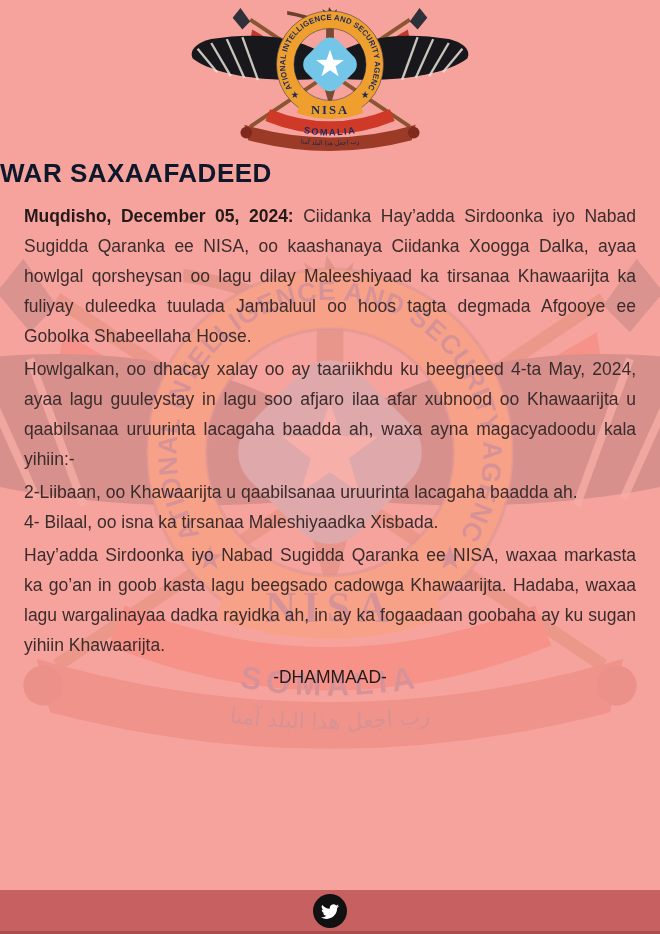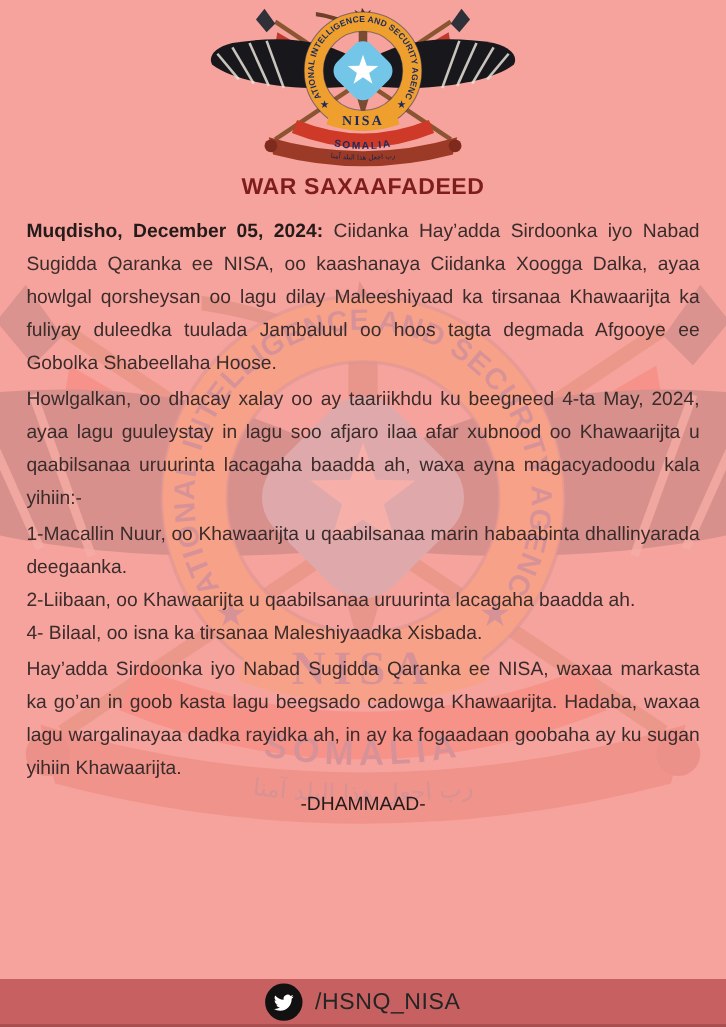--- a/index.html
+++ b/index.html
@@ -19,23 +19,23 @@
     pointer-events:none;
   }
   .logo{
     display:block;
     margin:6px auto 0 auto;
     width:292px;height:148px;
     position:relative;z-index:2;
   }
   .title{
     position:relative;z-index:2;
-    text-align:center;
-    font-size:21px;font-weight:bold;
-    color:#7f1d1d;
+    text-align:left;
+    font-size:26px;font-weight:bold;
+    color:#0f172a;
     margin:4px 0 12px 0;
     letter-spacing:.5px;
   }
   .content{
     position:relative;z-index:2;
     padding:0 24px;
     color:#3b2c2c;
     font-size:17.5px;
     line-height:30px;
     text-align:justify;
@@ -161,30 +161,28 @@
 
   <svg class="logo" viewBox="0 0 300 152">
     <use href="#emblem"></use>
   </svg>
 
   <div class="title">WAR SAXAAFADEED</div>
 
   <div class="content">
     <p class="lead"><b>Muqdisho, December 05, 2024:</b><span> Ciidanka Hay’adda Sirdoonka iyo Nabad Sugidda Qaranka ee NISA, oo kaashanaya Ciidanka Xoogga Dalka, ayaa howlgal qorsheysan oo lagu dilay Maleeshiyaad ka tirsanaa Khawaarijta ka fuliyay duleedka tuulada Jambaluul oo hoos tagta degmada Afgooye ee Gobolka Shabeellaha Hoose.</span></p>
     <p>Howlgalkan, oo dhacay xalay oo ay taariikhdu ku beegneed 4-ta May, 2024, ayaa lagu guuleystay in lagu soo afjaro ilaa afar xubnood oo Khawaarijta u qaabilsanaa uruurinta lacagaha baadda ah, waxa ayna magacyadoodu kala yihiin:-</p>
-    <p class="tight">1-Macallin Nuur, oo Khawaarijta u qaabilsanaa marin habaabinta dhallinyarada deegaanka.</p>
     <p class="tight">2-Liibaan, oo Khawaarijta u qaabilsanaa uruurinta lacagaha baadda ah.</p>
     <p>4- Bilaal, oo isna ka tirsanaa Maleshiyaadka Xisbada.</p>
     <p>Hay’adda Sirdoonka iyo Nabad Sugidda Qaranka ee NISA, waxaa markasta ka go’an in goob kasta lagu beegsado cadowga Khawaarijta. Hadaba, waxaa lagu wargalinayaa dadka rayidka ah, in ay ka fogaadaan goobaha ay ku sugan yihiin Khawaarijta.</p>
   </div>
 
   <div class="closing">-DHAMMAAD-</div>
 
   <div class="footer">
     <span class="tw-circle">
       <svg viewBox="0 0 16 16">
           <path d="M5.026 15c6.038 0 9.341-5.003 9.341-9.334 0-.14 0-.282-.006-.422A6.685 6.685 0 0 0 16 3.542a6.658 6.658 0 0 1-1.889.518 3.301 3.301 0 0 0 1.447-1.817 6.533 6.533 0 0 1-2.087.793A3.286 3.286 0 0 0 7.875 6.03a9.325 9.325 0 0 1-6.767-3.429 3.289 3.289 0 0 0 1.018 4.382A3.323 3.323 0 0 1 .64 6.575v.045a3.288 3.288 0 0 0 2.632 3.218 3.203 3.203 0 0 1-.865.115 3.23 3.23 0 0 1-.614-.057 3.283 3.283 0 0 0 3.067 2.277A6.588 6.588 0 0 1 .78 13.58a6.32 6.32 0 0 1-.78-.045A9.344 9.344 0 0 0 5.026 15z"></path>
         </svg>
     </span>
-    <span class="handle">/HSNQ_NISA</span>
   </div>
 
 </div>
 
 </body></html>

